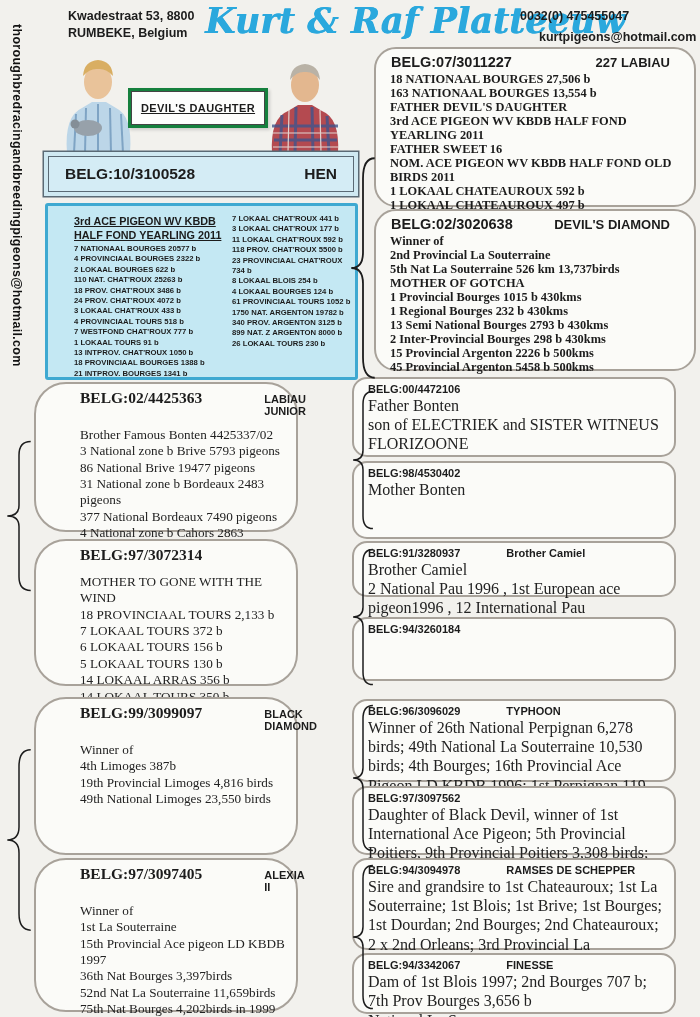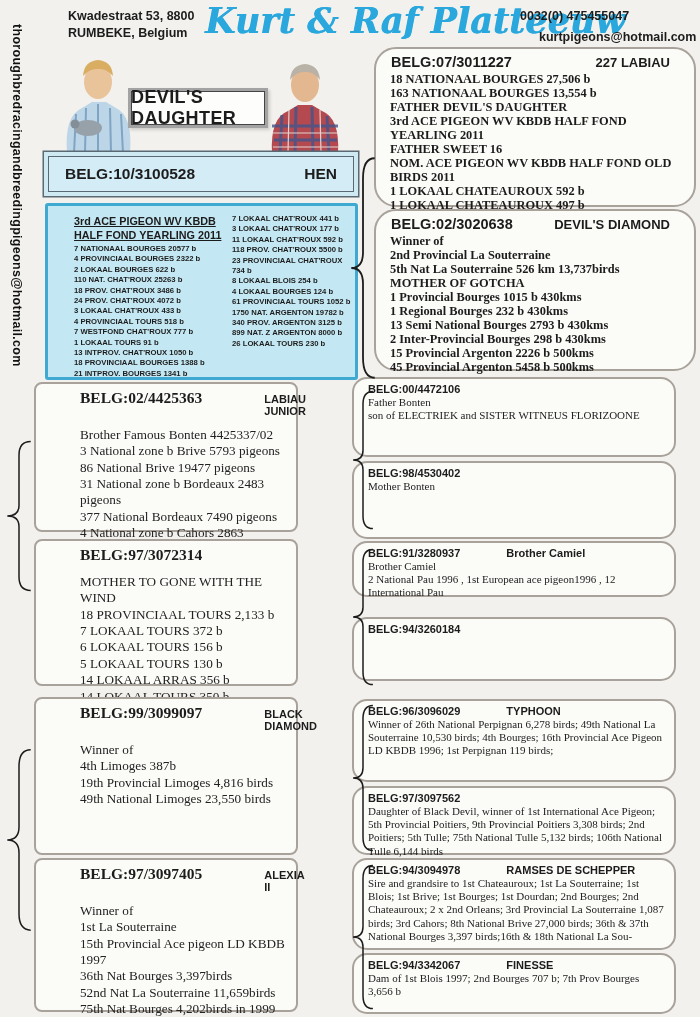--- a/index.html
+++ b/index.html
@@ -22,24 +22,24 @@
     font-size:35px; color:#2aa8dd; text-shadow:0.6px 0 0 #2aa8dd;
     white-space:nowrap;
   }
   .phone  { position:absolute; left:520px; top:9px;  font-weight:bold; font-size:12.5px; }
   .hemail { position:absolute; left:513px; top:30px; font-weight:bold; font-size:12.5px;padding-left:26px; }
 
   
   .photo { position:absolute; }
   .name-label {
     position:absolute; left:128px; top:88px; width:134px; height:34px;
-    background:#fdfdfc; border:3px solid #a3a3a3;
+    background:#fdfdfc; border:3px solid #15803d;
     box-shadow:inset 0 0 0 1px #444, 2px 2px 3px rgba(0,0,0,.15);
     display:flex; align-items:center; justify-content:center;
-    font-weight:bold; font-size:18px; letter-spacing:.4px;
+    font-weight:bold; font-size:11px; letter-spacing:.4px;text-decoration:underline;
   }
 
   
   .hen-bar {
     position:absolute; left:48px; top:156px; width:306px; height:36px;
     background:#d4ecf5; border:1.5px solid #5a6a75;
     box-shadow:0 0 0 4px #cfe9f2, 0 0 0 5.5px #5a6a75;
     display:flex; align-items:center; justify-content:space-between;
     padding:0 16px; box-sizing:border-box;
     font-weight:bold; font-size:15.5px;
@@ -66,32 +66,32 @@
     box-sizing:border-box; padding:5px 10px 4px 14px;
   }
   .pbox .hdr { display:flex; align-items:baseline; }
   .parent-box { left:374px; width:322px; border-radius:22px; }
   .parent-box .ring { font-weight:bold; font-size:14.5px; margin-left:1px; }
   .parent-box .bname { font-weight:bold; font-size:13px; margin-left:auto; margin-right:14px; }
   .parent-box .lines {
     font-family:"Liberation Serif", serif; font-weight:bold;
     font-size:12.4px; line-height:1.13; white-space:pre-line; margin-top:2px;
   }
-  .gp-box { left:34px; width:264px; border-radius:8px;padding-left:44px; }
+  .gp-box { left:34px; width:264px; border-radius:32px;padding-left:44px; }
   .gp-box .ring { font-family:"Liberation Serif", serif; font-weight:bold; font-size:15.5px; }
   .gp-box .bname { font-weight:bold; font-size:11px; margin-left:62px; }
   .gp-box .lines {
     font-family:"Liberation Serif", serif; font-size:13.2px;
     line-height:1.24; white-space:pre-line; margin-top:10px; color:#222;
   }
   .ggp-box { left:352px; width:324px; border-radius:15px; padding-top:4px; }
   .ggp-box .ring { font-weight:bold; font-size:11px; }
   .ggp-box .bname { font-weight:bold; font-size:11px; margin-left:46px; }
   .ggp-box .lines {
-    font-family:"Liberation Serif", serif; font-size:11px;
+    font-family:"Liberation Serif", serif; font-size:16px;
     line-height:1.2; white-space:pre-line; margin-top:1px; color:#222;
   }
   .brace { position:absolute; overflow:visible; }
 </style>
 </head>
 <body>
 
 <div class="page">
 
   <div class="vertical-email">thoroughbredracingandbreedingpigeons@hotmail.com</div>

